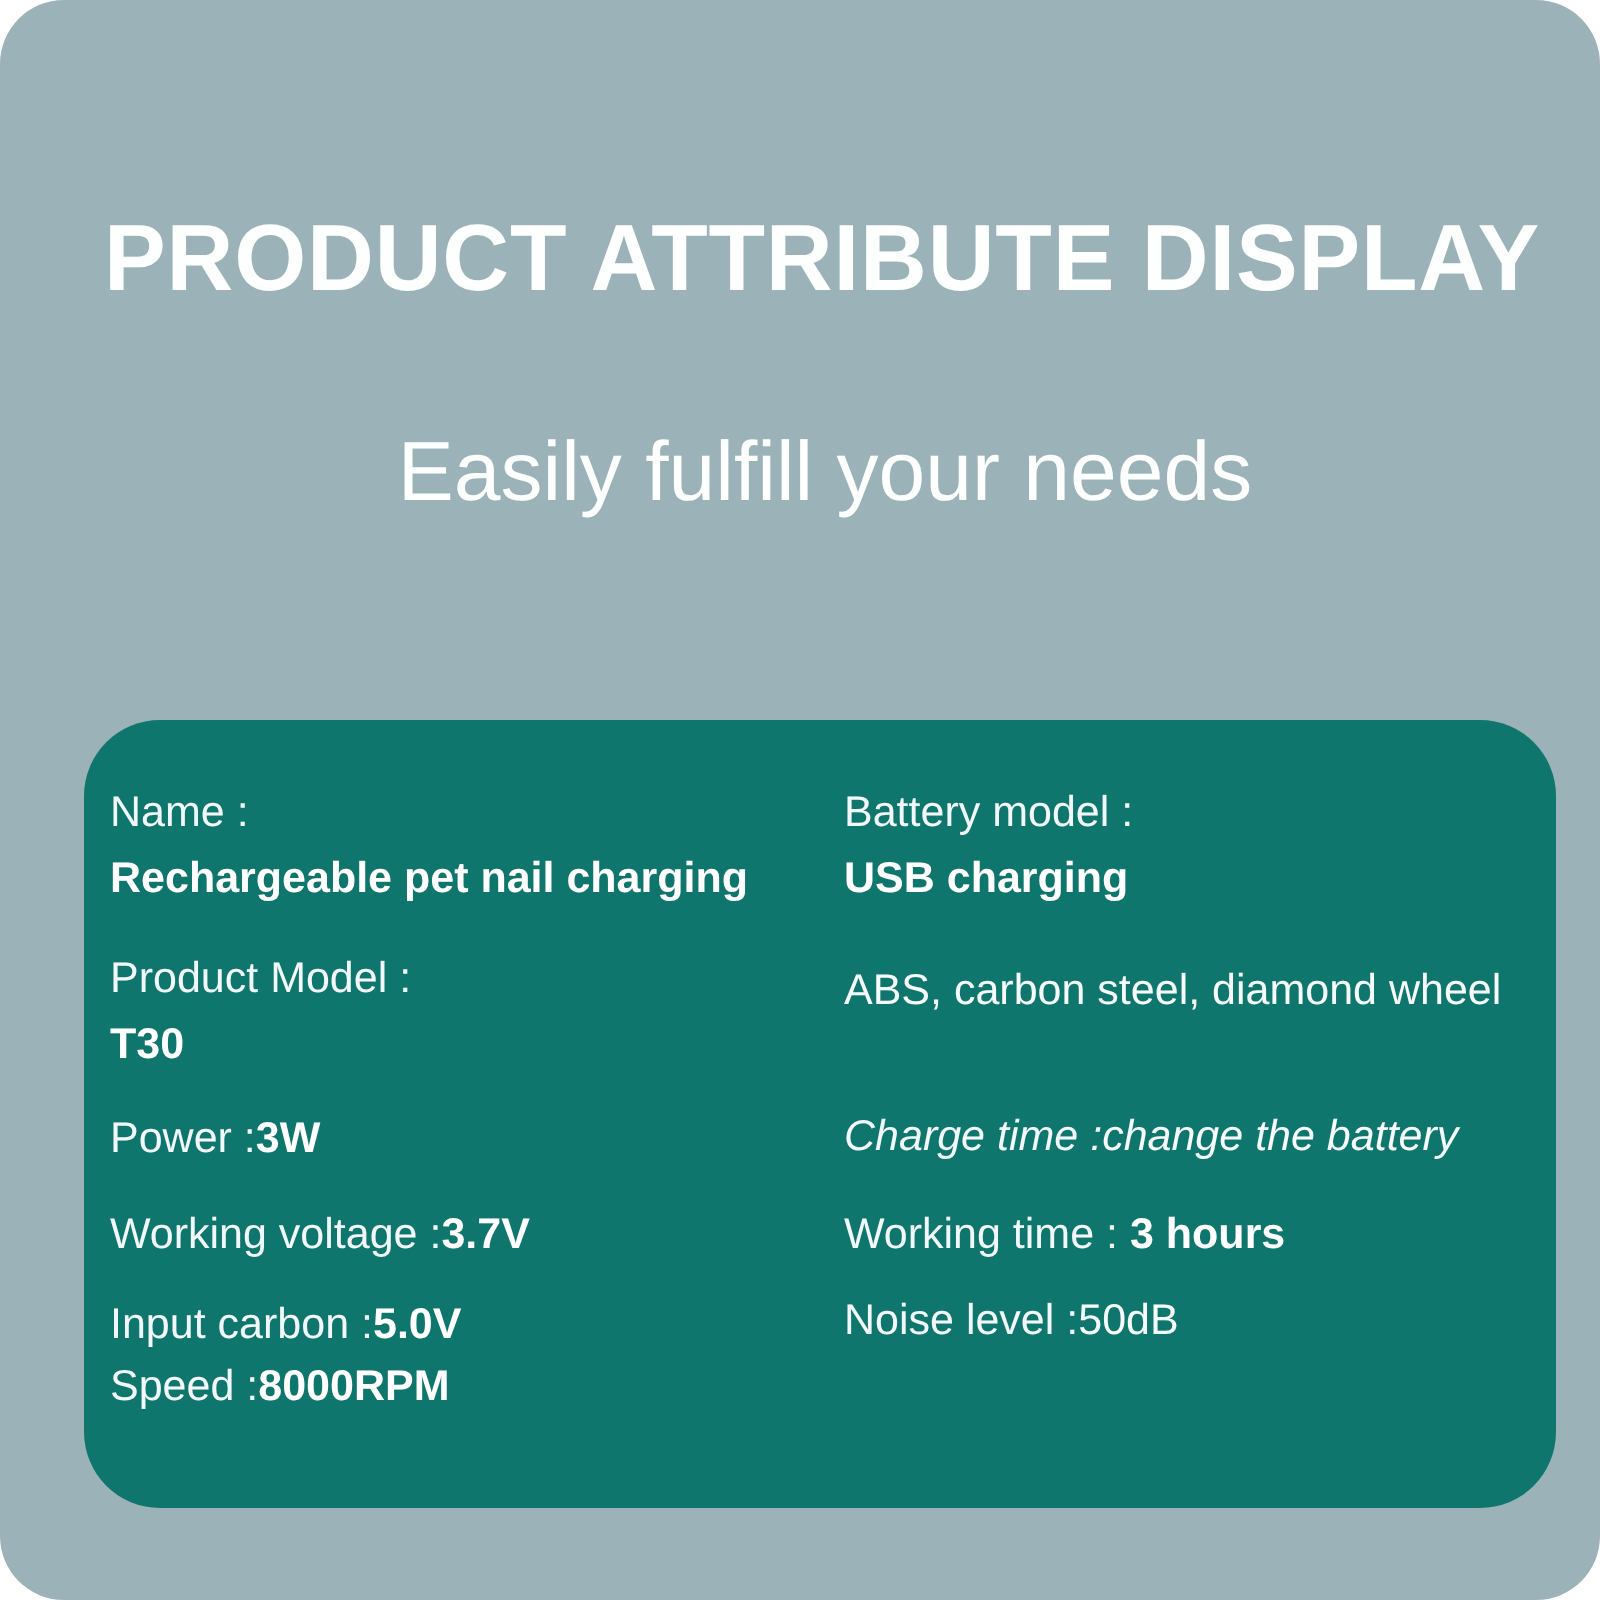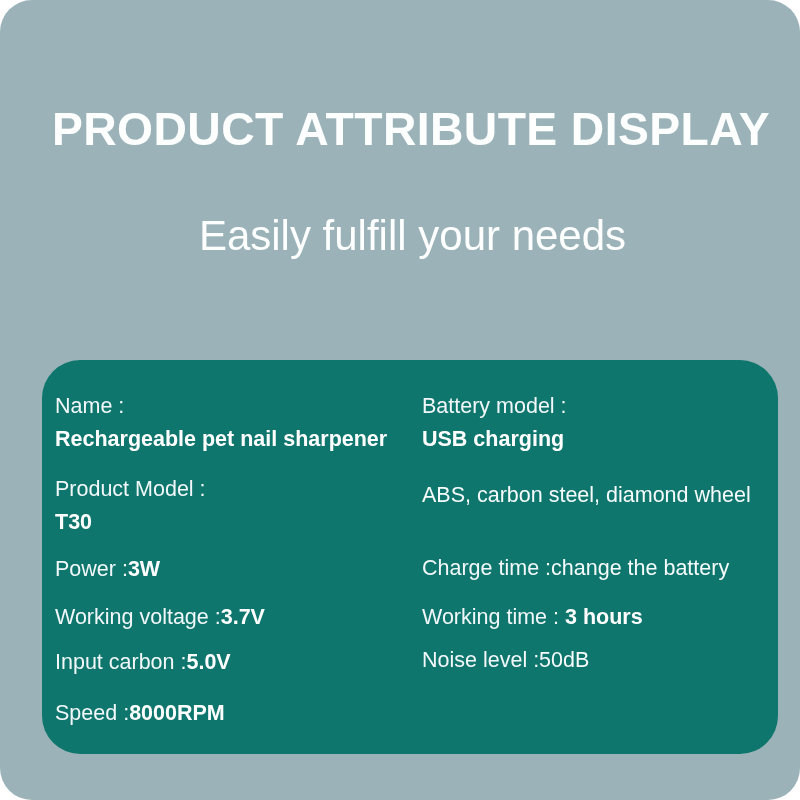--- a/index.html
+++ b/index.html
@@ -100,38 +100,38 @@
 <div id="stage">
 
   <div id="title">PRODUCT ATTRIBUTE DISPLAY</div>
 
   <div id="subtitle">Easily fulfill your needs</div>
 
   <div id="spec-panel">
     <div class="col col-left" id="col-left">
         <div class="spec-row stacked" style="top: 33px;">
           <span class="spec-label">Name :</span>
-          <span class="spec-value">Rechargeable pet nail sharpener</span>
+          <span class="spec-value">Rechargeable pet nail charging</span>
         </div>
         <div class="spec-row stacked" style="top: 116px;">
           <span class="spec-label">Product Model :</span>
           <span class="spec-value">T30</span>
         </div>
         <div class="spec-row" style="top: 196px;"><span class="spec-label">Power :</span><span class="spec-value">3W</span></div>
         <div class="spec-row" style="top: 244px;"><span class="spec-label">Working voltage :</span><span class="spec-value">3.7V</span></div>
         <div class="spec-row" style="top: 289px;"><span class="spec-label">Input carbon :</span><span class="spec-value">5.0V</span></div>
-        <div class="spec-row" style="top: 340px;"><span class="spec-label">Speed :</span><span class="spec-value">8000RPM</span></div>
+        <div class="spec-row" style="top: 320px;"><span class="spec-label">Speed :</span><span class="spec-value">8000RPM</span></div>
       </div>
     <div class="col col-right" id="col-right">
         <div class="spec-row stacked" style="top: 33px;">
           <span class="spec-label">Battery model :</span>
           <span class="spec-value">USB charging</span>
         </div>
         <div class="spec-row stacked" style="top: 116px;">
           <span class="spec-value-regular">ABS, carbon steel, diamond wheel</span>
         </div>
-        <div class="spec-row" style="top: 195px;"><span class="spec-label">Charge time :</span><span class="spec-value-regular">change the battery</span></div>
+        <div class="spec-row" style="top: 195px; font-style: italic;"><span class="spec-label">Charge time :</span><span class="spec-value-regular">change the battery</span></div>
         <div class="spec-row" style="top: 244px;"><span class="spec-label">Working time : </span><span class="spec-value">3 hours</span></div>
         <div class="spec-row" style="top: 287px;"><span class="spec-label">Noise level :</span><span class="spec-value-regular">50dB</span></div>
       </div>
   </div>
 
 </div>
 
 </body></html>

